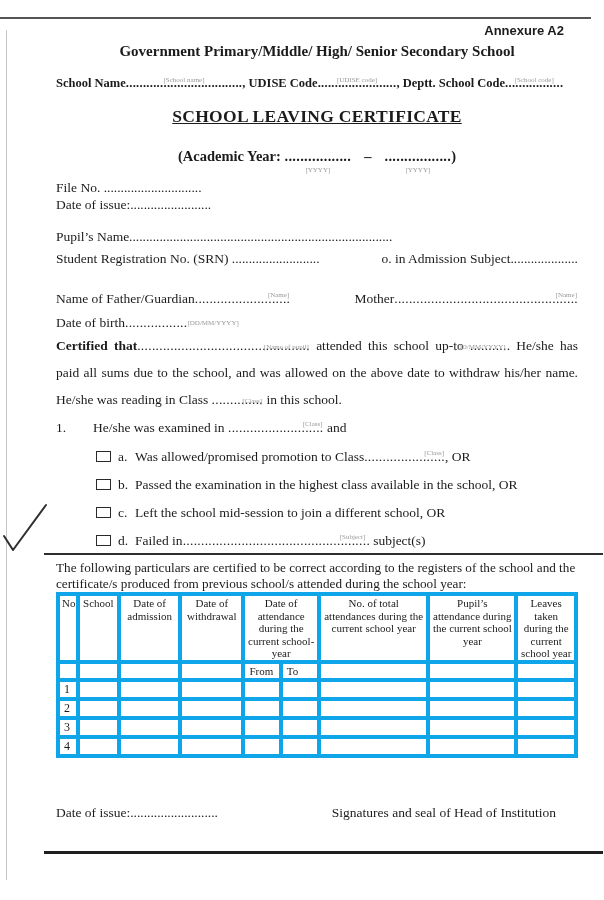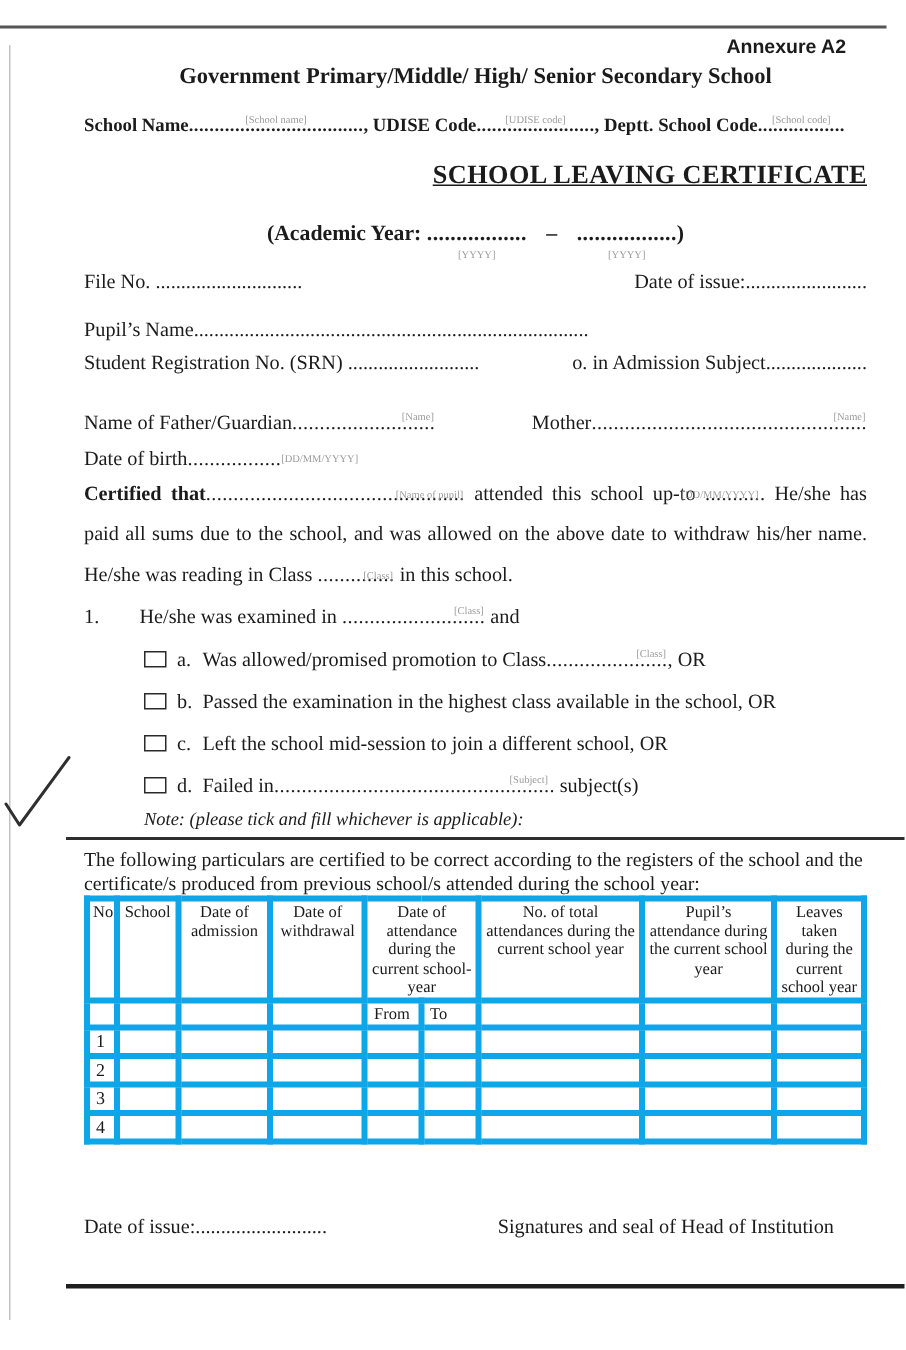--- a/index.html
+++ b/index.html
@@ -7,25 +7,25 @@
     width:604px;height:900px;background:#ffffff;position:relative;overflow:hidden;
     font-family:"Liberation Serif","DejaVu Serif",serif;color:#1b1b1b;font-size:13.5px;
   }
   .topline{position:absolute;top:17px;left:0;width:591px;height:2px;background:#555;}
   .leftline{position:absolute;top:30px;left:6px;width:1px;height:850px;background:#c4c4c4;}
   .annexure{position:absolute;top:23px;right:40px;font-family:"Liberation Sans","DejaVu Sans",sans-serif;font-weight:bold;font-size:13px;}
   .checkmark{position:absolute;left:0;top:498px;}
   .content{position:absolute;left:56px;top:42px;width:522px;}
   .heading{text-align:center;font-weight:bold;font-size:15px;line-height:19px;}
   .school-line{margin-top:14px;font-weight:bold;font-size:12.5px;line-height:17px;white-space:nowrap;}
-  .cert-title{margin-top:12px;text-align:right;font-weight:bold;font-size:17.5px;line-height:24px;text-decoration:underline;letter-spacing:.3px;}
+  .cert-title{margin-top:12px;text-align:center;font-weight:bold;font-size:17.5px;line-height:24px;text-decoration:underline;letter-spacing:.3px;}
   .academic{margin-top:18px;text-align:center;font-weight:bold;font-size:14.5px;line-height:20px;}
   .ay-dash{display:inline-block;padding:0 13px;}
   .row{display:flex;justify-content:space-between;line-height:17px;}
-  .file-row{margin-top:13px;}
+  .file-row{margin-top:13px;flex-direction:column;}
   .pupil-line{margin-top:15px;line-height:17px;}
   .srn-row{margin-top:5px;}
   .parent-row{margin-top:23px;}
   .dob-line{margin-top:7px;line-height:17px;}
   .certified{line-height:27px;text-align:justify;}
   .lead{font-weight:bold;}
   .item1{margin-top:6px;line-height:17px;}
   .num{display:inline-block;width:37px;}
   .opt{margin-left:40px;line-height:16px;}
   .opt-a{margin-top:13px;}.opt-b{margin-top:12px;}.opt-c{margin-top:12px;}.opt-d{margin-top:12px;}
@@ -95,21 +95,20 @@
   <div class="item1"><span class="num">1.</span><span>He/she was examined in </span><span class="dr"><span class="dots">..........................</span><span class="ph-end">[Class]</span></span><span> and</span></div>
 
   <div class="opt opt-a"><span class="box"></span><span class="optkey">a.</span><span>Was allowed/promised promotion to Class</span><span class="dr"><span class="dots">......................</span><span class="ph-end">[Class]</span></span><span>, OR</span></div>
 
   <div class="opt opt-b"><span class="box"></span><span class="optkey">b.</span><span>Passed the examination in the highest class available in the school, OR</span></div>
 
   <div class="opt opt-c"><span class="box"></span><span class="optkey">c.</span><span>Left the school mid-session to join a different school, OR</span></div>
 
   <div class="opt opt-d"><span class="box"></span><span class="optkey">d.</span><span>Failed in</span><span class="dr"><span class="dots">..................................................</span><span class="ph-end">[Subject]</span></span><span>. subject(s)</span></div>
 
-  <div class="note">Note: (please tick and fill whichever is applicable):</div>
 
   <div class="divider"></div>
 
   <div class="particulars">The following particulars are certified to be correct according to the registers of the school and the certificate/s produced from previous school/s attended during the school year:</div>
 
   <table>
     <colgroup>
       <col style="width:3.8%">
         <col style="width:8%">
         <col style="width:11.8%">

